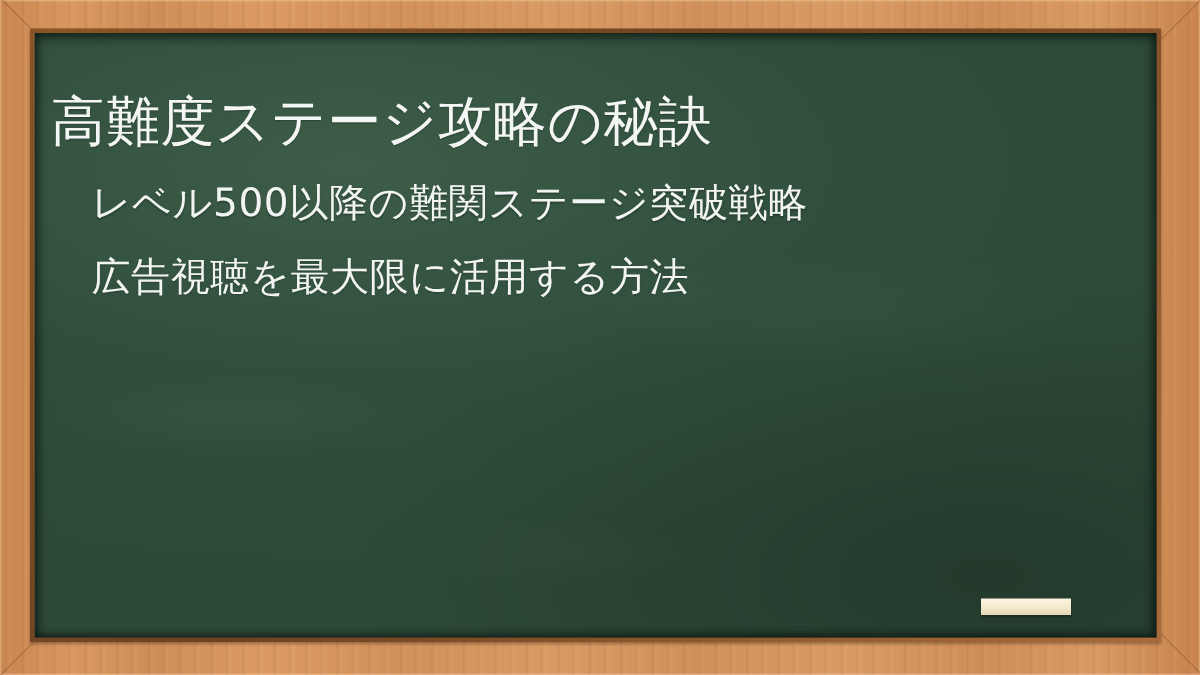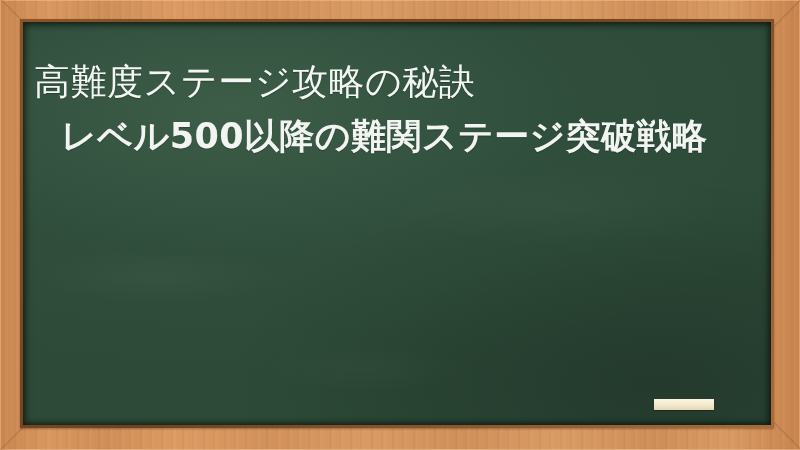--- a/index.html
+++ b/index.html
@@ -156,23 +156,23 @@
     position: absolute;
     left: 38px;
     top: 90px;
     width: 690px;
     list-style: none;
     margin: 0;
     padding: 0;
   }
   .bullet-item {
     color: #f1f4f0;
-    font-size: 35px;
+    font-size: 26px;
     line-height: 49px;
-    font-weight: 700;
+    font-weight: 400;
     letter-spacing: 0.4px;
     white-space: nowrap;
     text-shadow: 0 1px 1px rgba(0,0,0,0.22);
   }
 
   
   .chalk {
     position: absolute;
     left: 654px;
     top: 399px;
@@ -219,20 +219,21 @@
     <div class="board-bevel"></div>
     <div class="board">
       <div class="board-dust"></div>
 
       <div class="board-content">
 
         <h1 class="slide-title">高難度ステージ攻略の秘訣</h1>
 
         <ul class="bullet-list">
           <li class="bullet-item">レベル500以降の難関ステージ突破戦略</li>
+          <li class="bullet-item">広告視聴を最大限に活用する方法</li>
         </ul>
 
       </div>
 
       <div class="board-inner-shadow"></div>
     </div>
   </div>
 
   <div class="chalk"></div>
 

